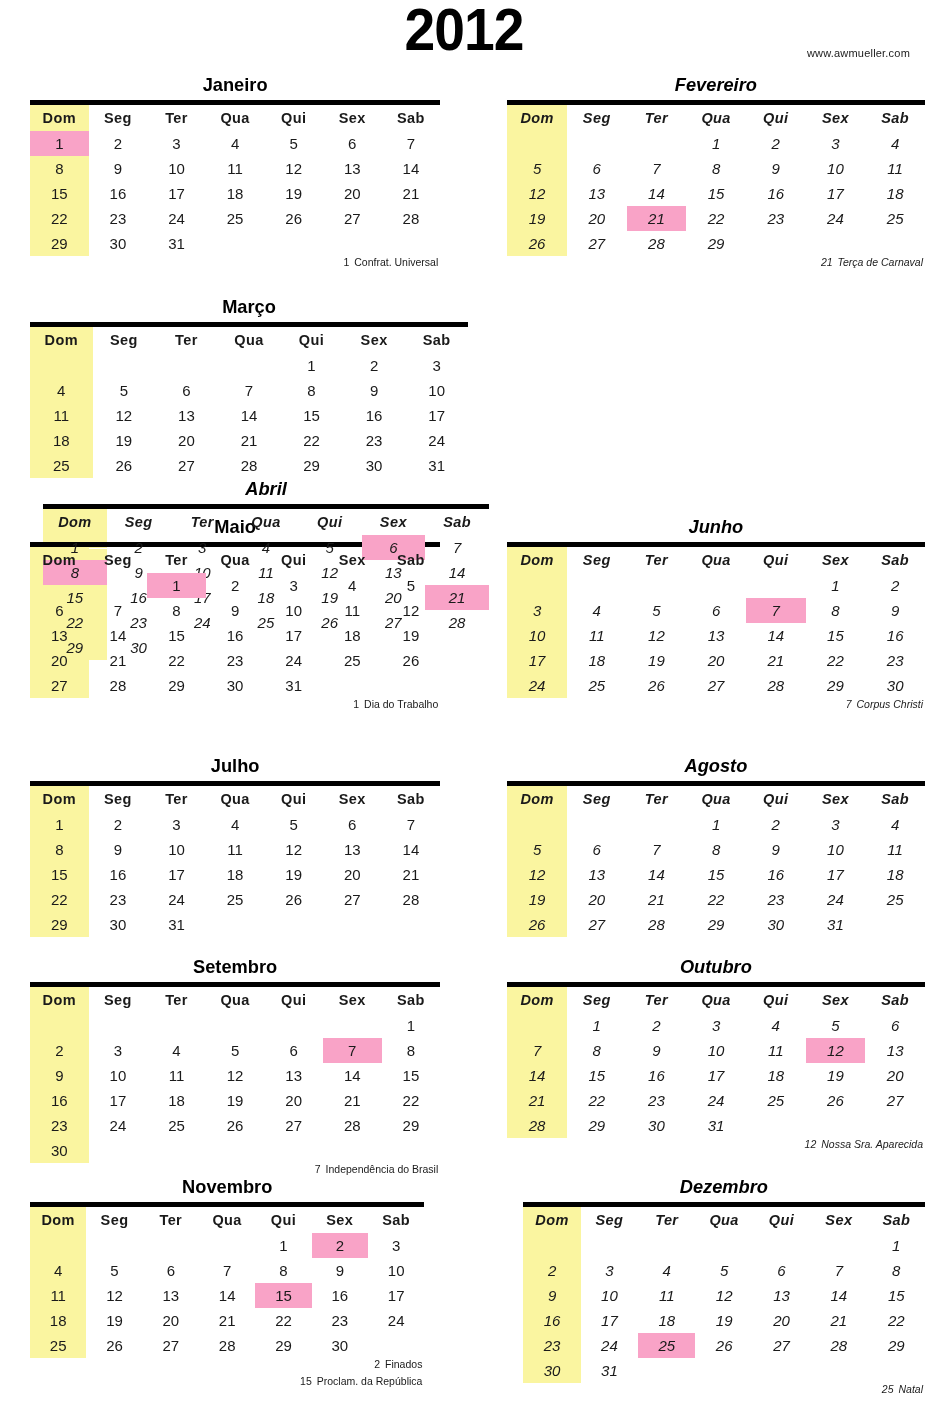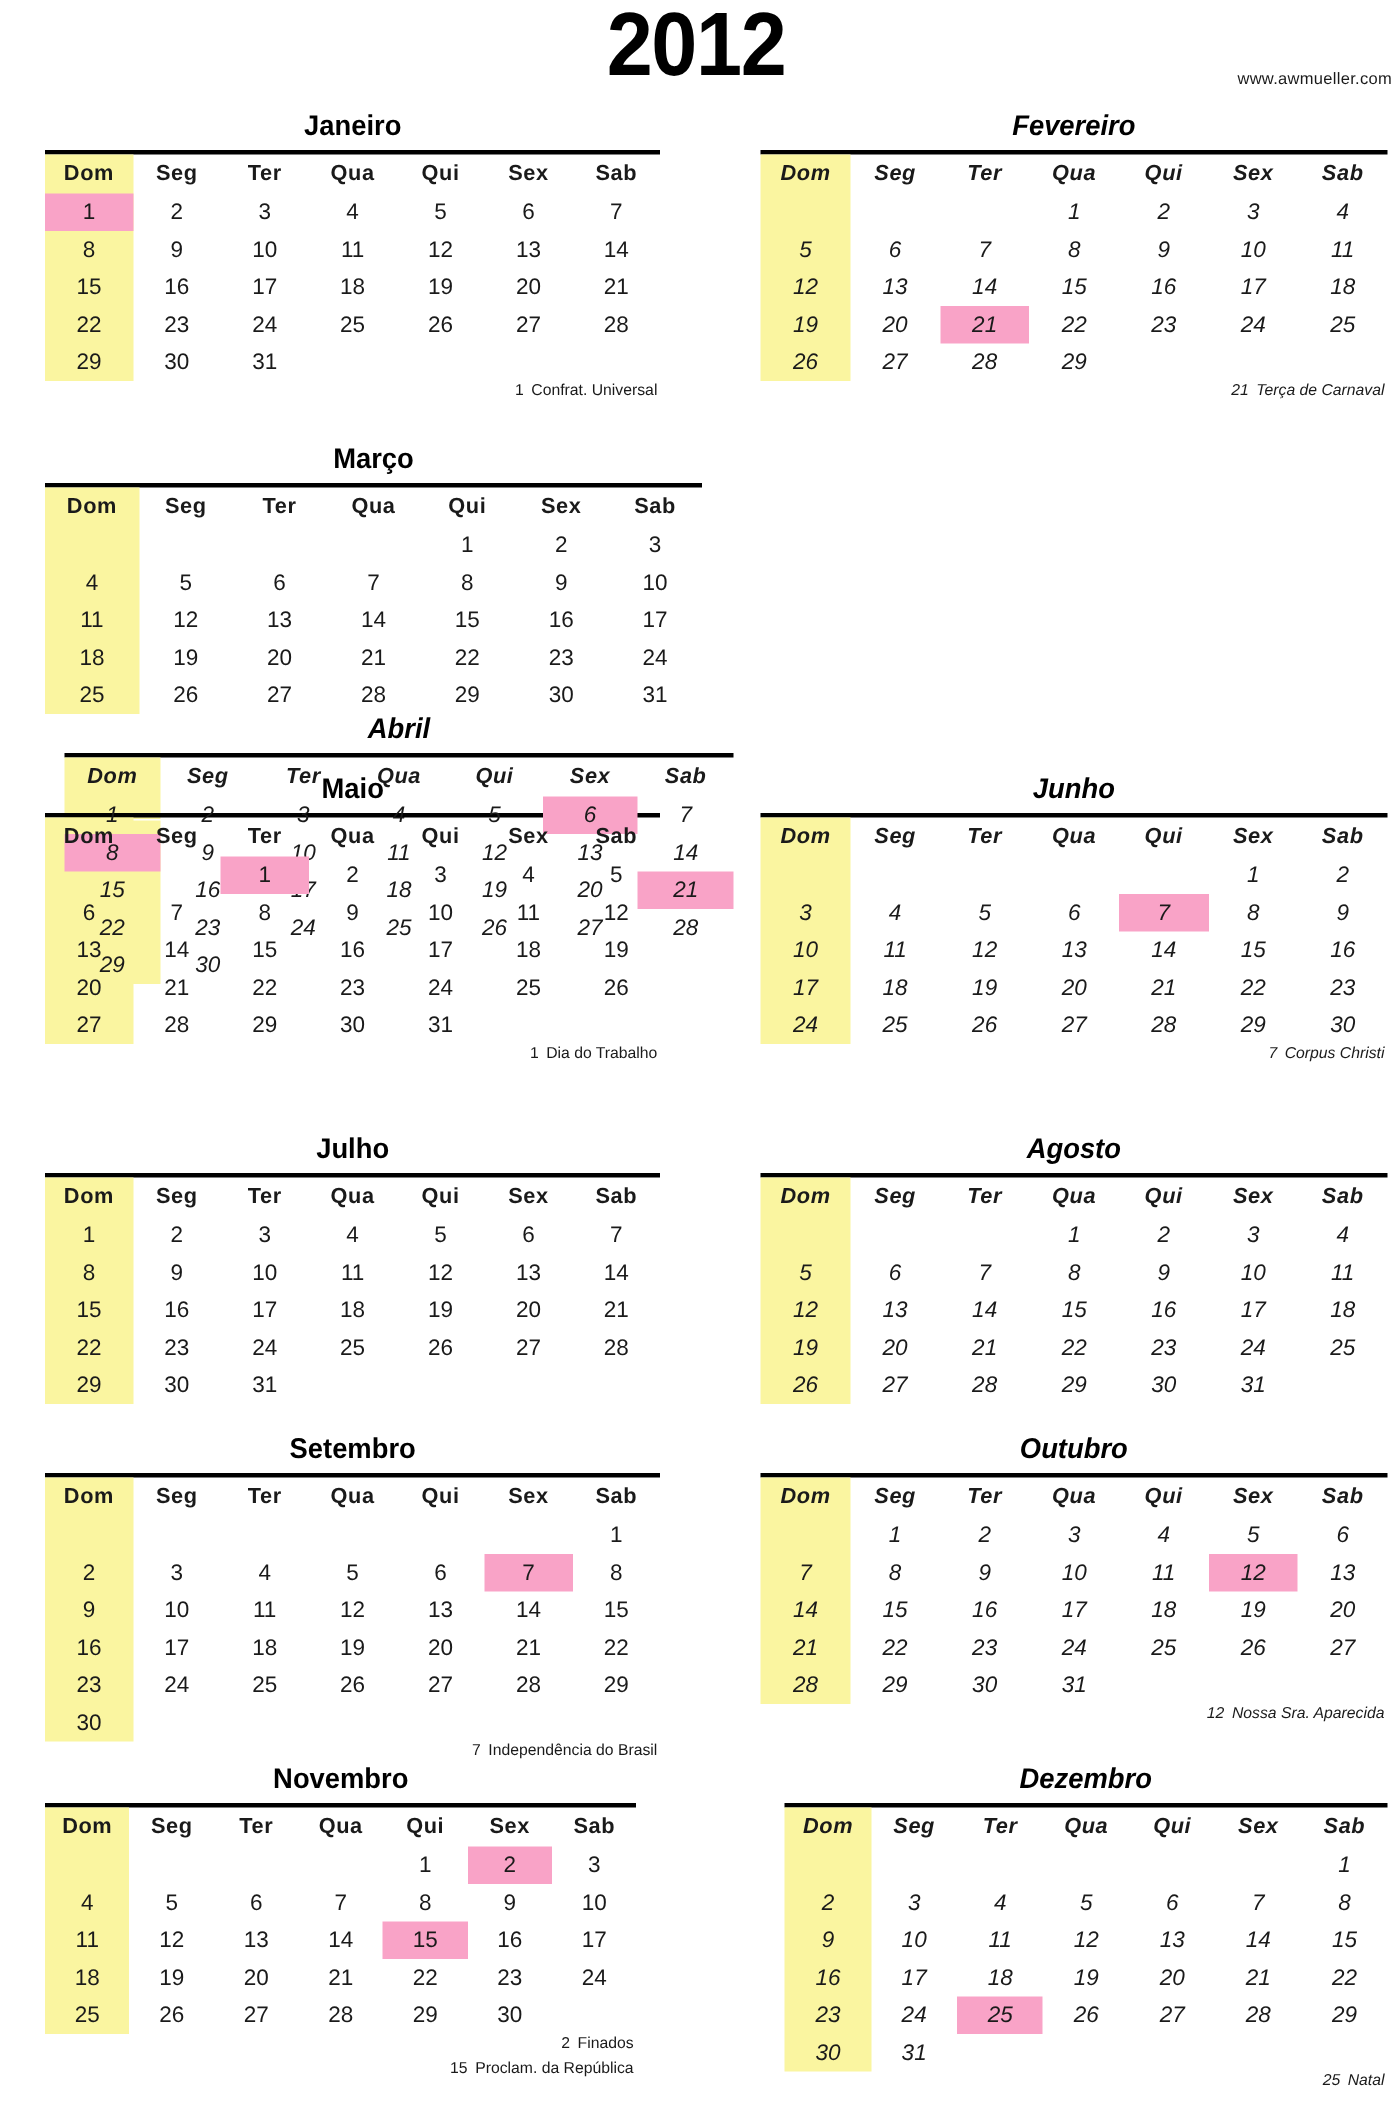--- a/index.html
+++ b/index.html
@@ -30,21 +30,21 @@
     font-size: 60px;
     font-weight: bold;
     letter-spacing: -1px;
     line-height: 64px;
     color: #000000;
     transform: scaleX(0.92);
   }
   .site-url {
     position: absolute;
     top: 47px;
-    right: 0;
+    right: 18px;
     font-size: 11px;
     letter-spacing: 0.2px;
     color: #1a1a1a;
   }
 
   
   .months-grid {
     position: relative;
     width: 928px;
   }
@@ -69,21 +69,21 @@
     font-size: 19px;
     font-weight: bold;
     color: #000000;
     line-height: 26px;
     padding-bottom: 2px;
     transform: scaleX(0.96);
   }
 
   .cal-table-wrap {
     position: relative;
-    border-top: 3px solid #000000;
+    border-top: 5px solid #000000;
   }
   .cal-table-wrap::before {
     content: "";
     position: absolute;
     top: 1px;
     left: 0;
     right: 0;
     height: 1px;
     background: #ffffff;
   }

